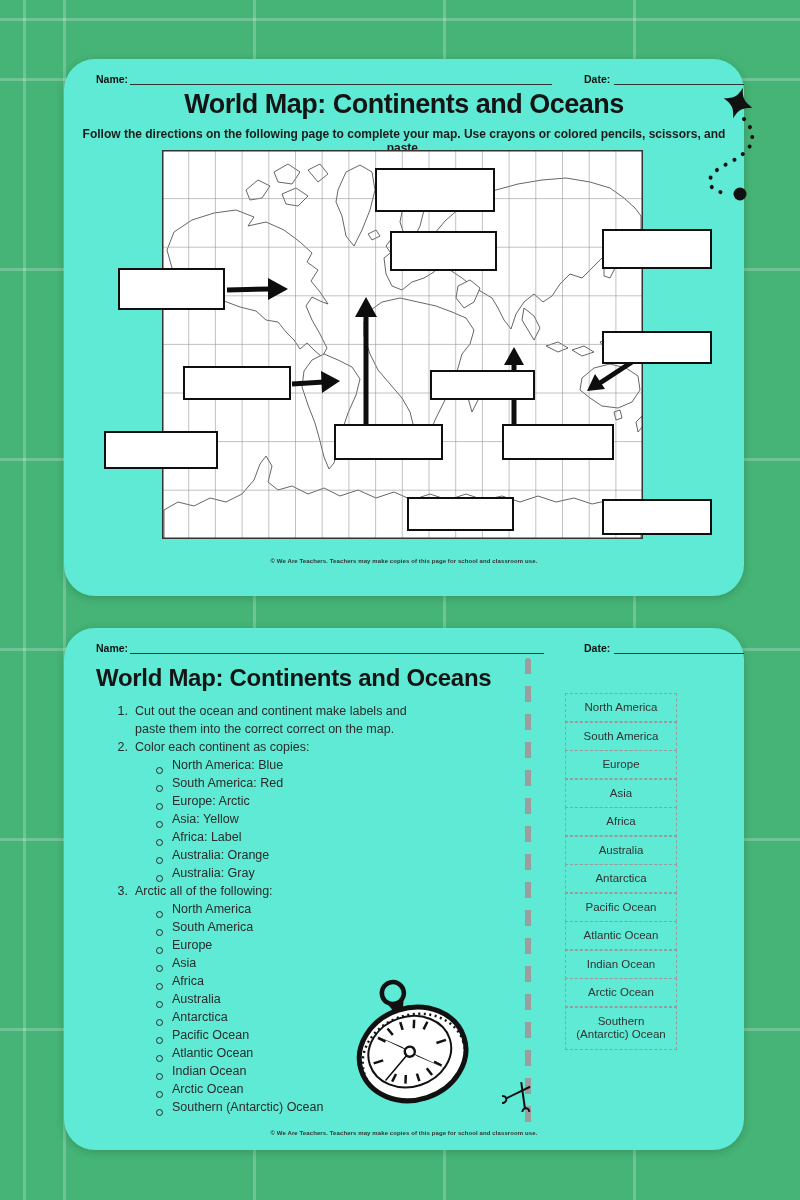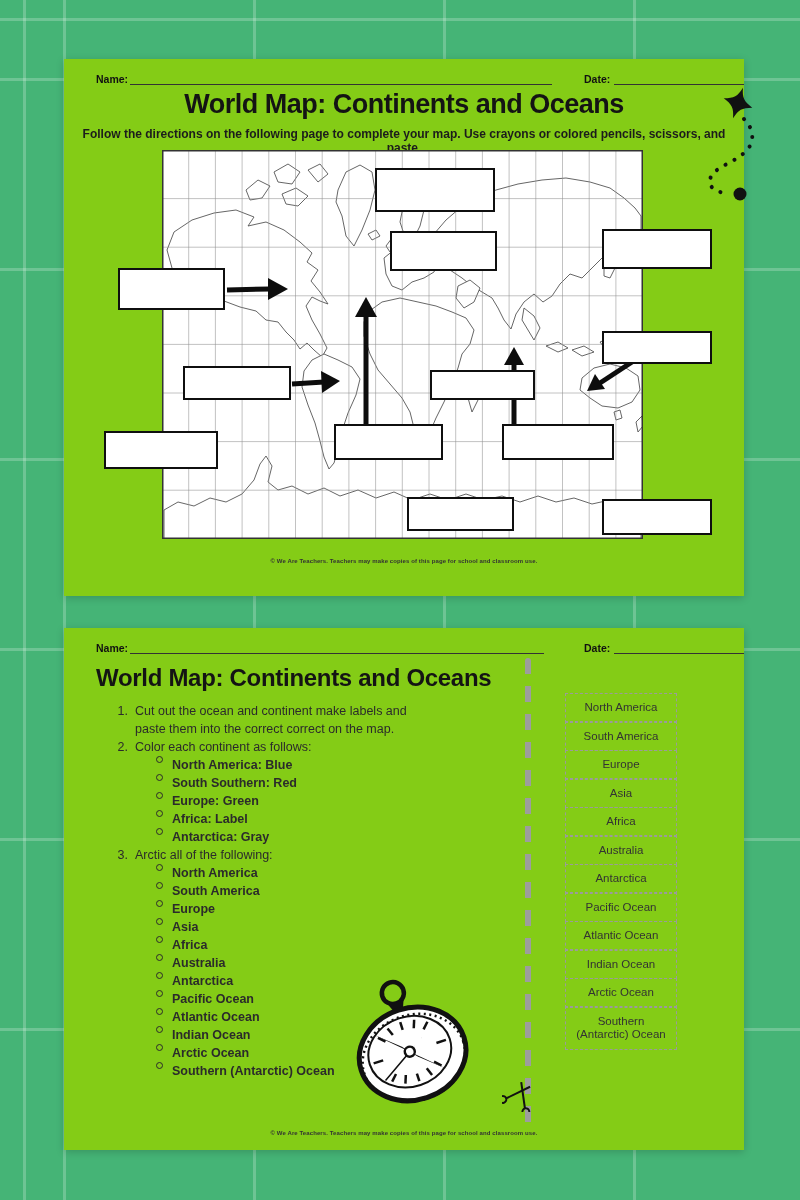--- a/index.html
+++ b/index.html
@@ -6,21 +6,21 @@
   body{
     width:800px;height:1200px;position:relative;overflow:hidden;
     background-color:#45b476;
     background-image:
       repeating-linear-gradient(to right, rgba(255,255,255,0.22) 0 3px, transparent 3px 190px),
       repeating-linear-gradient(to bottom, rgba(255,255,255,0.22) 0 3px, transparent 3px 190px);
     background-position:63px 78px;
     font-family:"Liberation Sans","DejaVu Sans",sans-serif;
     color:#222;
   }
-  .page{position:absolute;left:64px;width:680px;background:#84cc16;box-shadow:0 2px 8px rgba(0,0,0,0.18);}
+  .page{position:absolute;left:64px;width:680px;background:#5eead4;box-shadow:0 2px 8px rgba(0,0,0,0.18);border-radius:31px;}
   #page1{top:59px;height:537px;}
   #page2{top:628px;height:522px;}
 
   
   .nd-row{position:absolute;top:14px;left:32px;right:32px;height:14px;font-size:10.5px;font-weight:bold;color:#111;}
   .nd-label{position:absolute;top:0;}
   .nd-line{position:absolute;top:11px;border-bottom:1.2px solid #333;}
 
   
   .p1-title{position:absolute;top:30px;left:0;width:100%;text-align:center;font-size:27px;font-weight:bold;color:#141414;letter-spacing:-0.5px;}
@@ -32,21 +32,21 @@
   #page1 .footer{bottom:32px;}
   #page2 .footer{bottom:14px;}
   .plane-wrap{position:absolute;left:588px;top:22px;width:110px;height:130px;}
 
   
   .p2-title{position:absolute;top:36px;left:32px;font-size:24px;font-weight:bold;color:#141414;letter-spacing:-0.3px;}
   .steps{position:absolute;top:74px;left:46px;width:400px;font-size:12.5px;color:#2b2b2b;}
   .step{display:flex;line-height:18px;}
   .step .num{width:18px;text-align:right;margin-right:7px;flex:0 0 auto;}
   .step .txt{flex:1;}
-  .substep{display:flex;align-items:flex-start;line-height:18px;padding-left:46px;font-weight:bold;}
+  .substep{display:flex;align-items:flex-end;line-height:18px;padding-left:46px;}
   .bullet{width:5px;height:5px;border:1.3px solid #2b2b2b;border-radius:50%;margin-right:9px;flex:0 0 auto;}
   .cutline{position:absolute;left:461px;top:30px;width:6px;height:467px;border-radius:3px;
     background:repeating-linear-gradient(to bottom,#9d9d9d 0 16px,transparent 16px 28px);}
   .labels-col{position:absolute;left:501px;top:66px;width:112px;}
   .cut-label{box-sizing:border-box;border:1.5px dashed #9b9b9b;margin-top:-1.5px;height:30px;
     display:flex;align-items:center;justify-content:center;font-size:11.5px;color:#333;text-align:center;line-height:13px;padding:0 4px;}
   .cut-label.tall{height:44px;}
   .compass-wrap{position:absolute;left:282px;top:348px;width:140px;height:140px;}
   .scissors-wrap{position:absolute;left:438px;top:450px;width:36px;height:34px;}
 </style>
@@ -174,41 +174,49 @@
     <div class="step">
       <span class="num">1.</span>
       <span class="txt">Cut out the ocean and continent make labels and</span>
     </div>
     <div class="step">
       <span class="num"></span>
       <span class="txt">paste them into the correct correct on the map.</span>
     </div>
     <div class="step">
       <span class="num">2.</span>
-      <span class="txt">Color each continent as follows:</span>
+      <span class="txt">Color each continent as copies:</span>
     </div>
     <div class="substep">
         <span class="bullet"></span>
         <span>North America: Blue</span>
       </div>
     <div class="substep">
         <span class="bullet"></span>
-        <span>South Southern: Red</span>
-      </div>
-    <div class="substep">
-        <span class="bullet"></span>
-        <span>Europe: Green</span>
+        <span>South America: Red</span>
+      </div>
+    <div class="substep">
+        <span class="bullet"></span>
+        <span>Europe: Arctic</span>
+      </div>
+    <div class="substep">
+        <span class="bullet"></span>
+        <span>Asia: Yellow</span>
       </div>
     <div class="substep">
         <span class="bullet"></span>
         <span>Africa: Label</span>
       </div>
     <div class="substep">
         <span class="bullet"></span>
-        <span>Antarctica: Gray</span>
+        <span>Australia: Orange</span>
+      </div>
+    <div class="substep">
+        <span class="bullet"></span>
+        <span>Australia: Gray</span>
       </div>
     <div class="step">
       <span class="num">3.</span>
       <span class="txt">Arctic all of the following:</span>
     </div>
     <div class="substep">
         <span class="bullet"></span>
         <span>North America</span>
       </div>
     <div class="substep">

